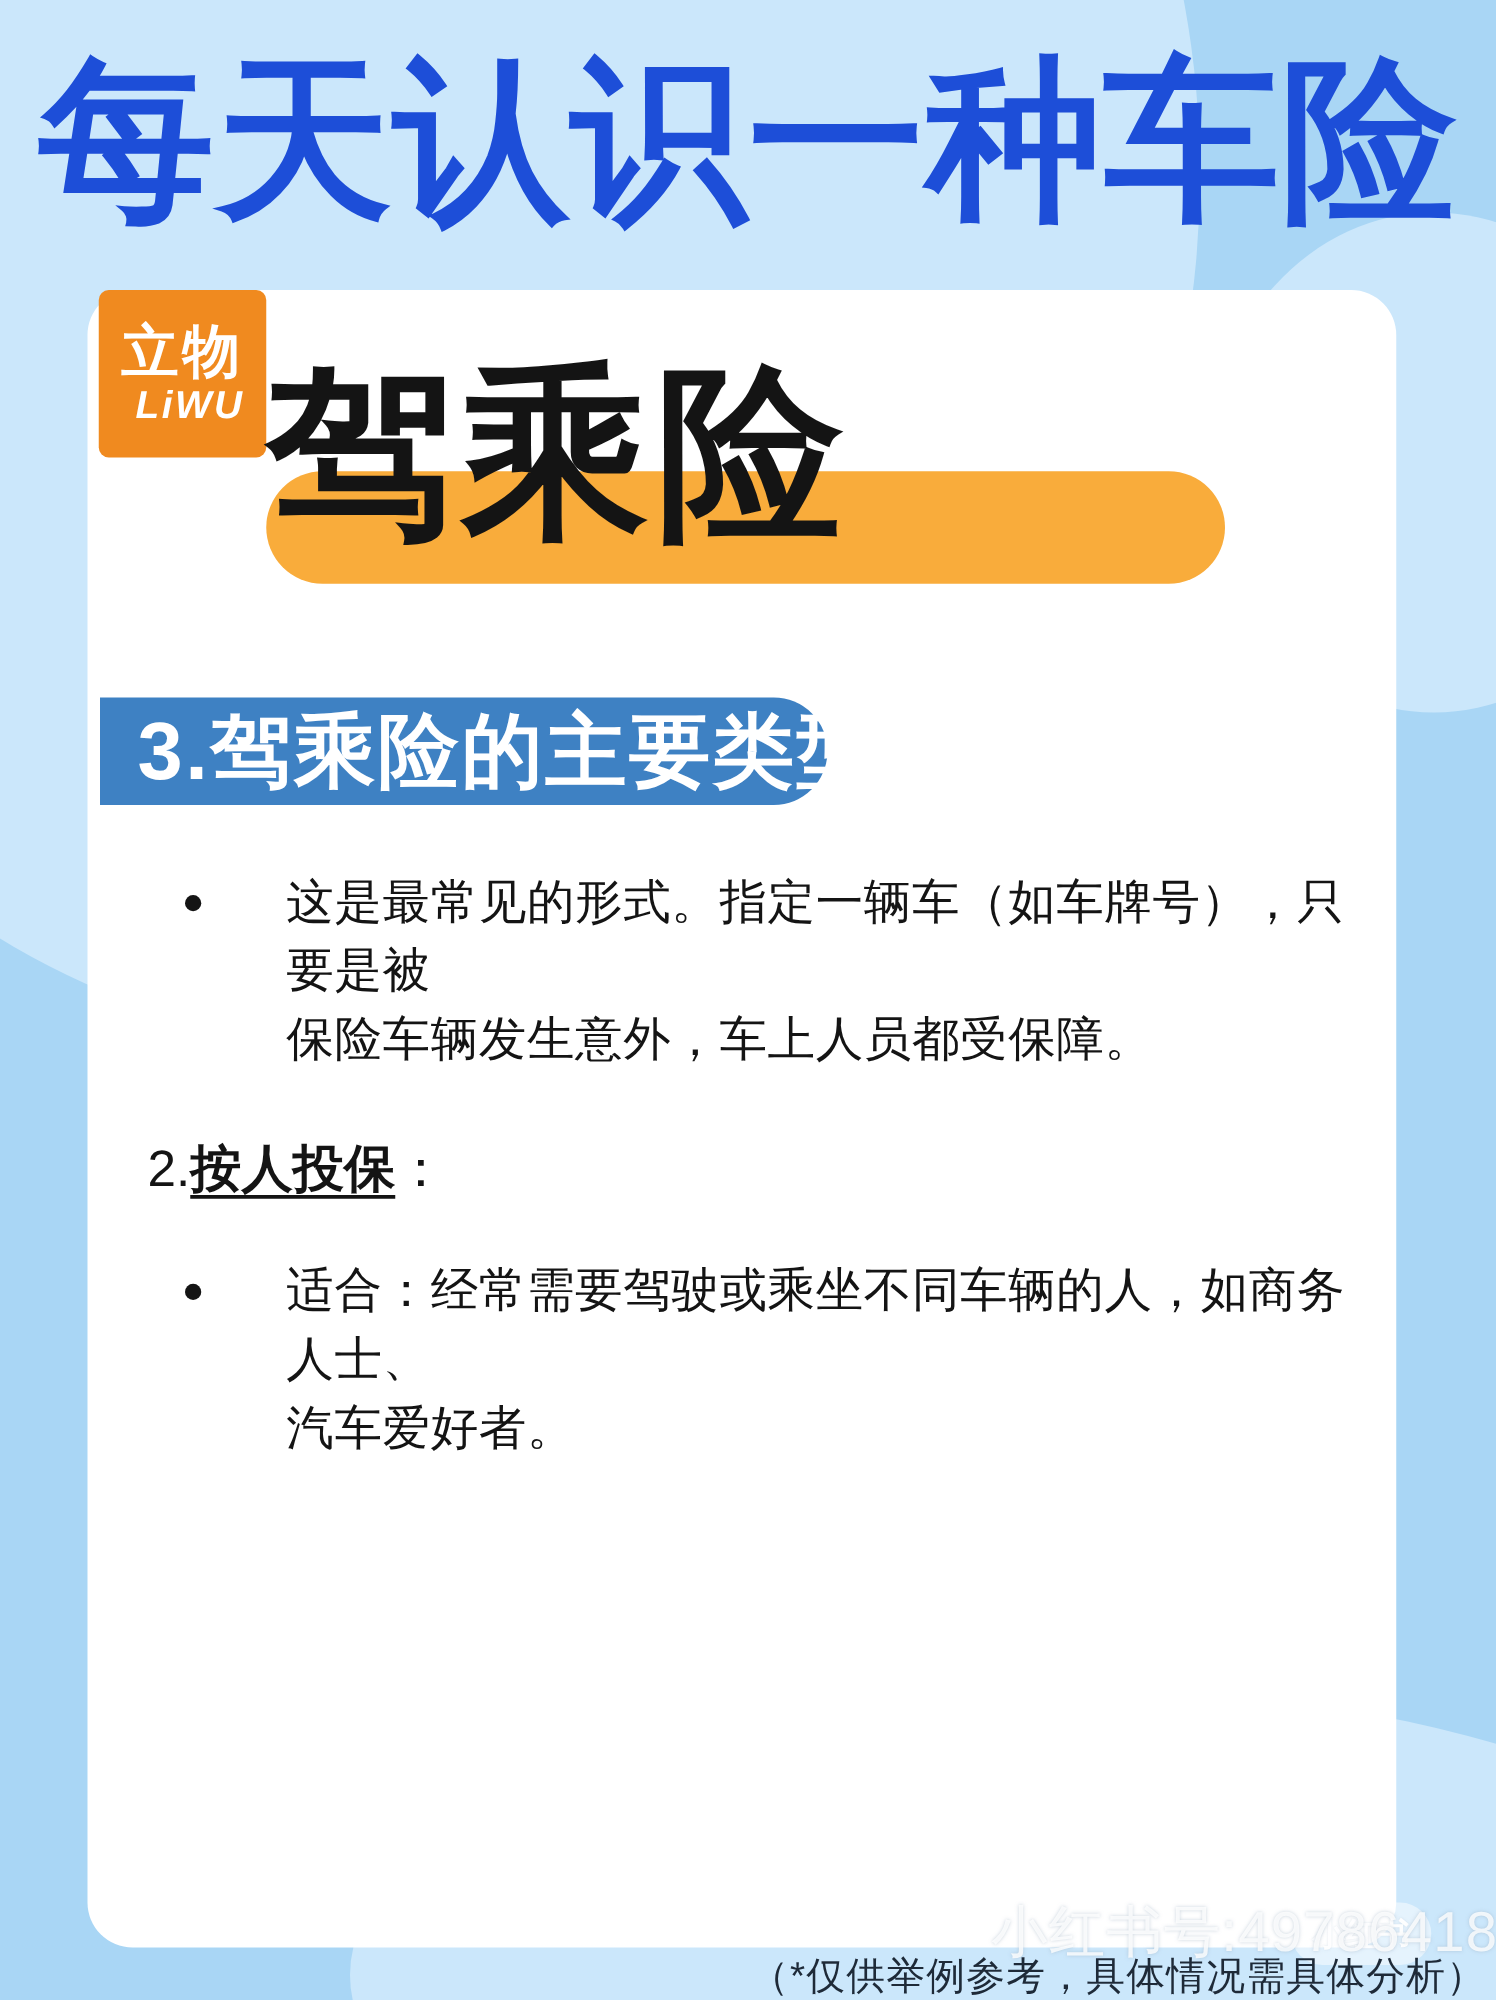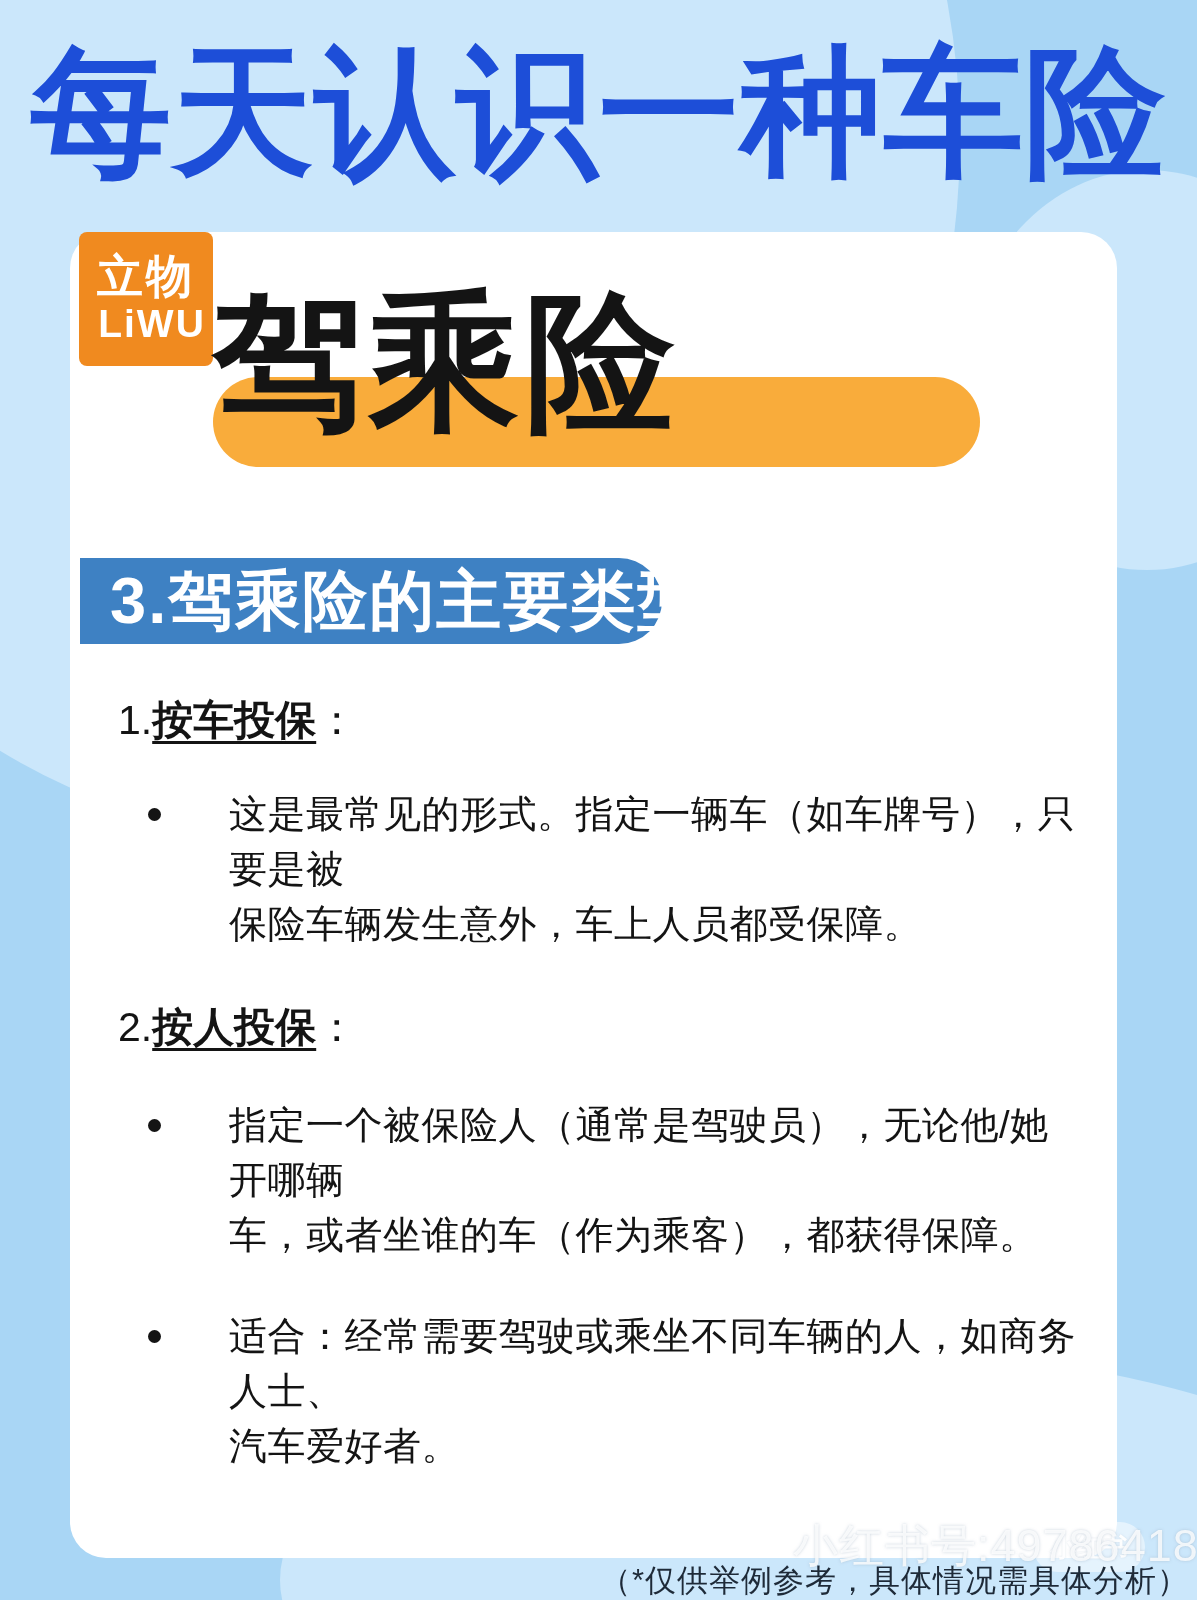--- a/index.html
+++ b/index.html
@@ -30,21 +30,21 @@
   }
 
   .logo{
     position:absolute;left:9px;top:0;
     width:134px;height:134px;
     background:#F08A1F;border-radius:8px;
     display:flex;flex-direction:column;align-items:center;justify-content:center;
     color:#ffffff;
   }
   .logo-cn{font-size:46px;font-weight:900;letter-spacing:3px;line-height:1.05;}
-  .logo-en{font-size:39px;font-weight:900;letter-spacing:2px;line-height:1.1;margin-top:2px;margin-left:12px;}
+  .logo-en{font-size:31px;font-weight:900;font-style:italic;letter-spacing:2px;line-height:1.1;margin-top:2px;margin-left:12px;}
 
   .hero-pill{
     position:absolute;left:143px;top:145px;
     width:767px;height:90px;border-radius:45px;
     background:#F9AC3B;
   }
   .hero-title{
     position:absolute;left:143px;top:52px;width:767px;
     font-size:150px;line-height:1.05;font-weight:700;
     color:#141414;letter-spacing:6px;white-space:nowrap;
@@ -125,36 +125,30 @@
 
     <div class="hero-pill"></div>
     <div class="hero-title">驾乘险</div>
 
     <div class="section-banner">
       <span>3.驾乘险的主要类型</span>
     </div>
 
     <div class="content">
 
-      <p class="item-heading"><span>1.</span><span class="hl">按车投保</span><span>：</span></p>
 
       <div class="bullet">
         <span class="dot"></span>
         <span class="txt">这是最常见的形式。指定一辆车（如车牌号），只要是被
 保险车辆发生意外，车上人员都受保障。</span>
       </div>
 
 
       <p class="item-heading" style="margin-bottom:46px;"><span>2.</span><span class="hl">按人投保</span><span>：</span></p>
 
-      <div class="bullet mb46">
-        <span class="dot"></span>
-        <span class="txt">指定一个被保险人（通常是驾驶员），无论他/她开哪辆
-车，或者坐谁的车（作为乘客），都获得保障。</span>
-      </div>
 
       <div class="bullet">
         <span class="dot"></span>
         <span class="txt">适合：经常需要驾驶或乘坐不同车辆的人，如商务人士、
 汽车爱好者。</span>
       </div>
 
     </div>
   </div>
 

